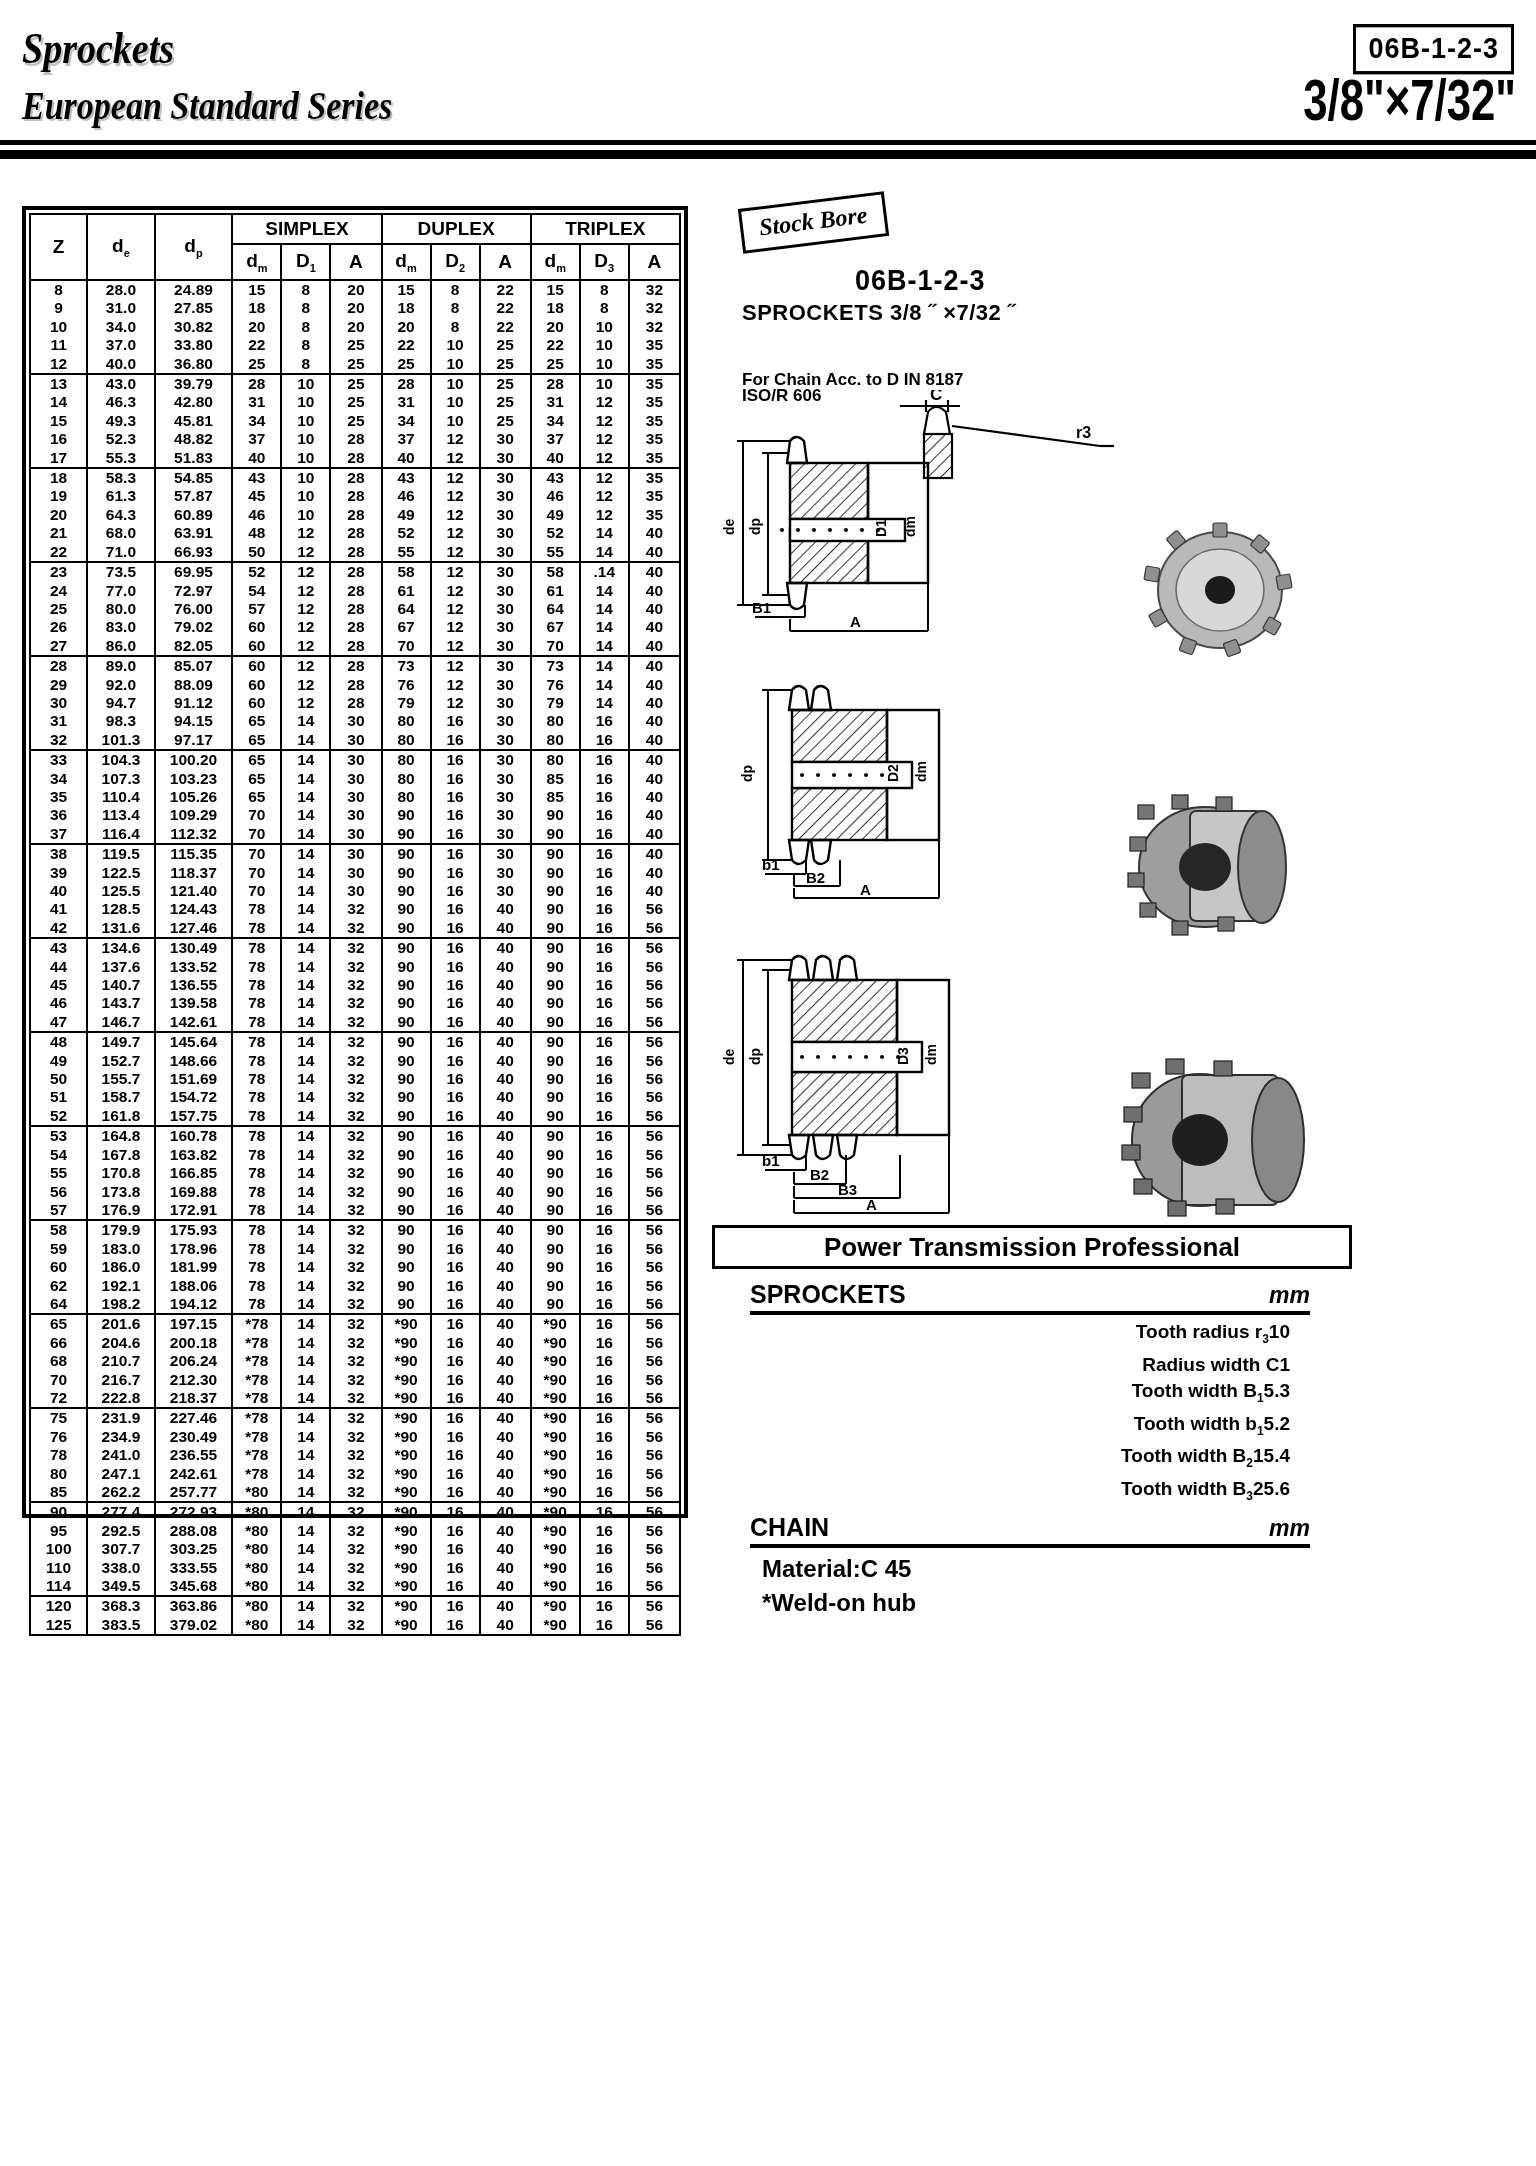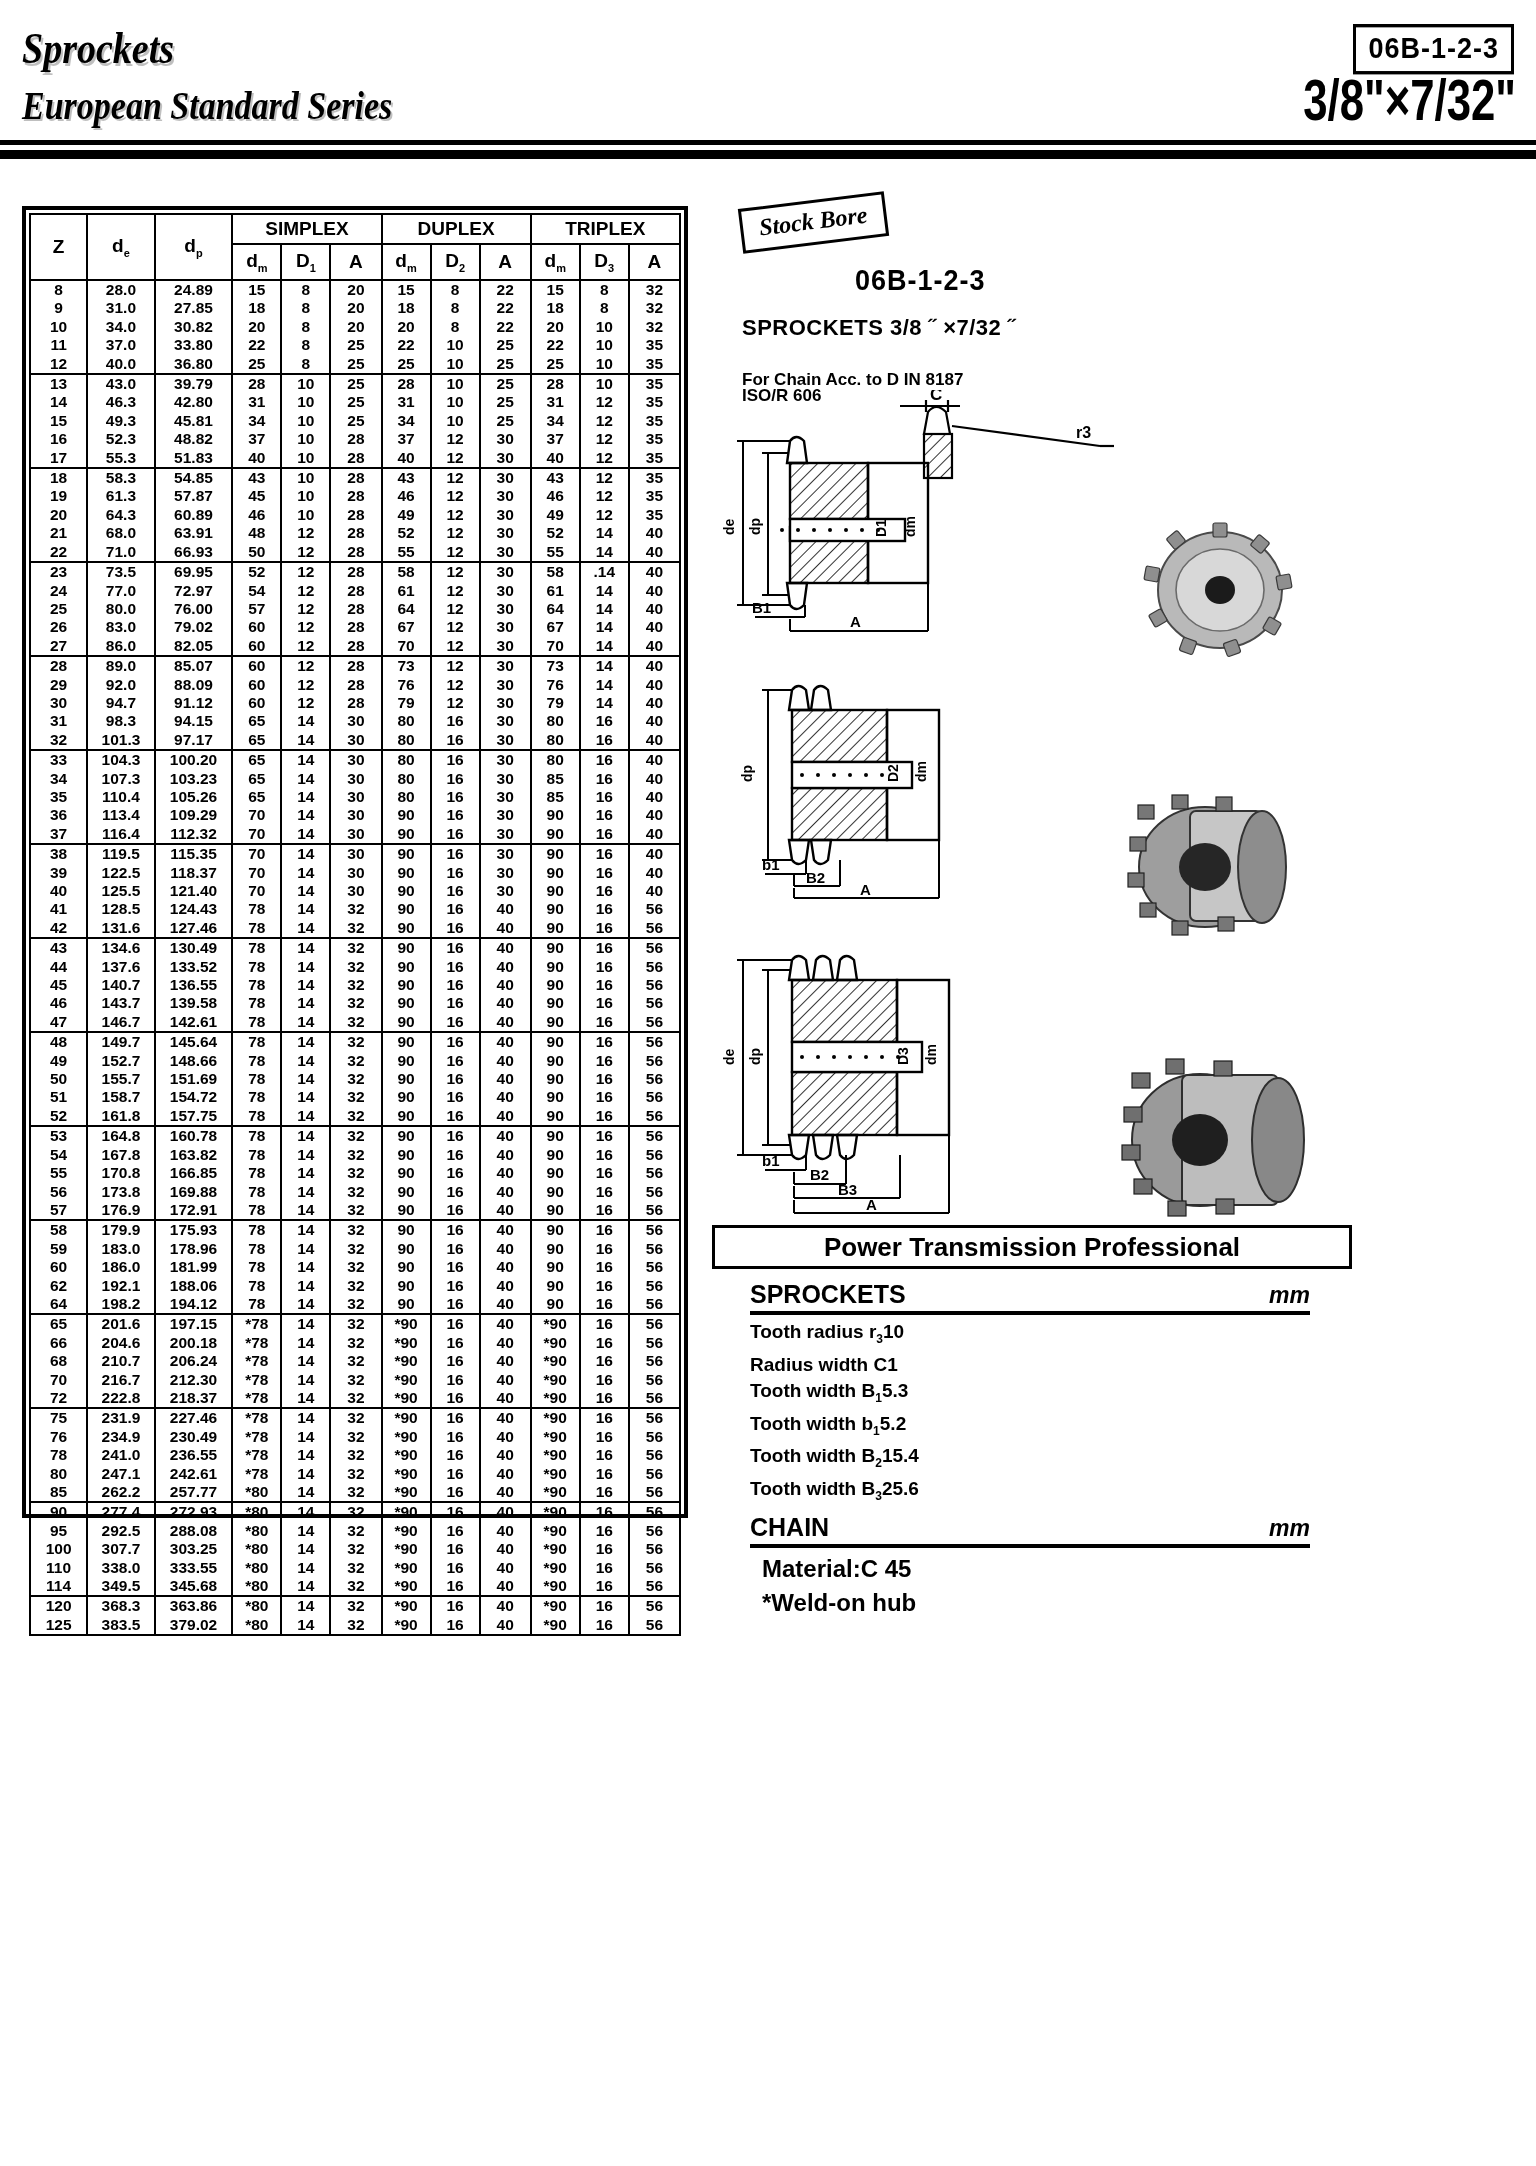--- a/index.html
+++ b/index.html
@@ -77,21 +77,21 @@
     font-family:"Liberation Serif", serif; font-style:italic;
     transform:rotate(-7deg);
     background:#fff; white-space:nowrap;
   }
   #code2 {
     position:absolute; left:155px; top:73px;
     font-weight:bold; font-size:27px; letter-spacing:1px;
     transform:scaleY(1.12); transform-origin:left top;
   }
   #spec-line1 {
-    position:absolute; left:42px; top:125px;
+    position:absolute; left:42px; top:110px;
     font-weight:bold; font-size:22px; letter-spacing:0.5px;
     white-space:nowrap;
   }
   #spec-line2 {
     position:absolute; left:42px; top:180px;
     font-weight:bold; font-size:17px; white-space:nowrap;
   }
   #spec-line3 {
     position:absolute; left:42px; top:196px;
     font-weight:bold; font-size:17px; white-space:nowrap;
@@ -114,21 +114,21 @@
   
   #spec-tables { position:absolute; left:40px; top:1090px; width:730px; }
   .sp-head {
     display:flex; justify-content:space-between; align-items:flex-end;
     font-weight:bold; font-size:25px;
     border-bottom:4px solid #000; padding-bottom:2px;
     width:560px; margin-left:10px;
   }
   .sp-head .mm { font-size:23px; font-weight:bold;font-style:italic; }
   .sp-row {
-    display:flex; justify-content:flex-start;
+    display:flex; justify-content:flex-end;
     font-weight:bold; font-size:19px; line-height:26px;
     width:540px; margin-left:10px; white-space:nowrap;
   }
   .sp-row .val { font-size:19px; }
   .sp-gap { height:4px; }
   .mat-line {
     font-weight:bold; font-size:24px; line-height:34px;
     margin-left:22px; white-space:nowrap;
   }
   sub.s { font-size:12px; }

